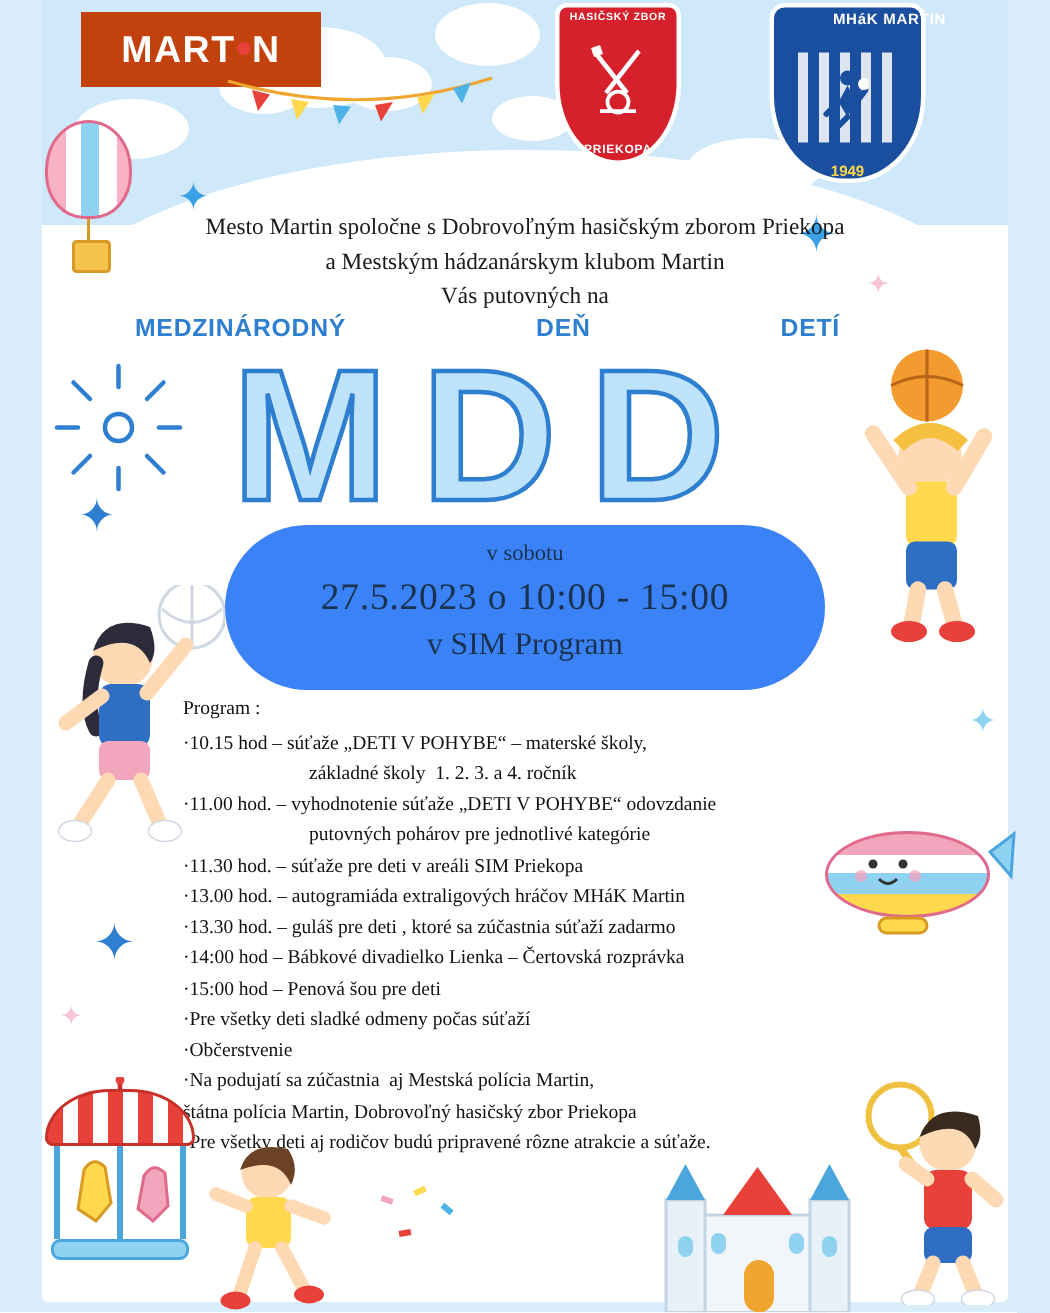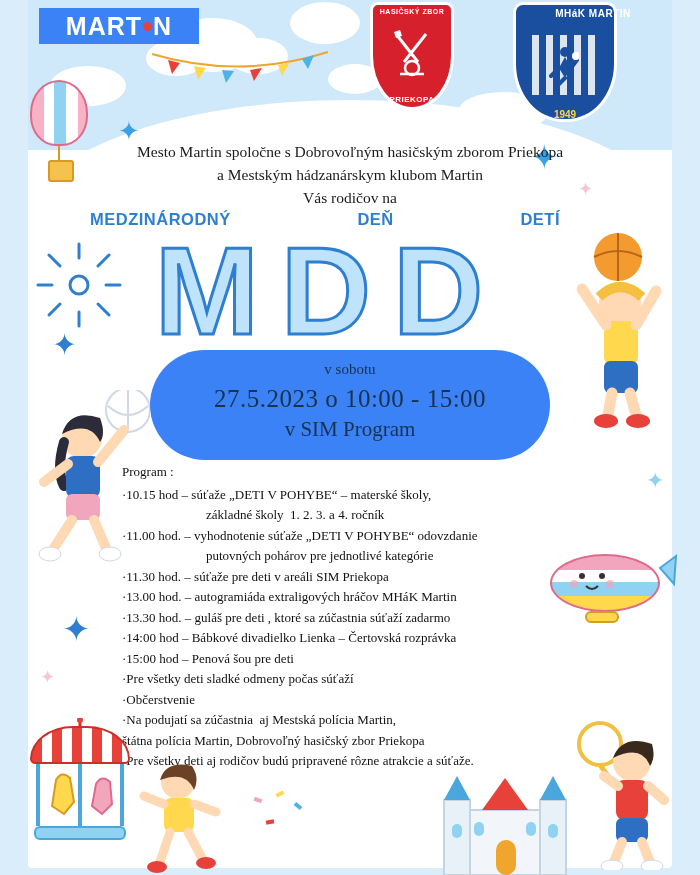--- a/index.html
+++ b/index.html
@@ -46,23 +46,23 @@
     border-radius: 50% 50% 0 0 / 100% 100% 0 0;
   }
   .cloud {
     position: absolute;
     background: #ffffff;
     border-radius: 50%;
   }
   
   .martin-logo {
     position: absolute;
-    left: 39px; top: 8px;
-    width: 160px; height: 36px;
-    background: #3b82f6;
+    left: 54px; top: 8px;
+    width: 160px; height: 50px;
+    background: #c2410c;
     display: flex;
     align-items: center;
     justify-content: center;
   }
   .martin-logo .txt {
     color: #ffffff;
     font-weight: bold;
     font-size: 25px;
     letter-spacing: 1px;
     font-family: "Liberation Sans", sans-serif;
@@ -393,21 +393,21 @@
       <path d="M26 26 L15 15"></path>
         <path d="M64 26 L75 15"></path>
       <path d="M26 64 L15 75"></path>
         <path d="M64 64 L75 75"></path>
     </g>
   </svg>
 
   <div class="intro">
     <div>Mesto Martin spoločne s Dobrovoľným hasičským  zborom Priekopa</div>
     <div>a Mestským hádzanárskym klubom  Martin</div>
-    <div>Vás rodičov na</div>
+    <div>Vás putovných na</div>
   </div>
 
   <div class="mdd-sub">
     <span>MEDZINÁRODNÝ</span>
     <span>DEŇ</span>
     <span>DETÍ</span>
   </div>
   <div class="mdd-big">MDD</div>
 
   <svg class="art boy-bb" viewBox="0 0 125 210">

